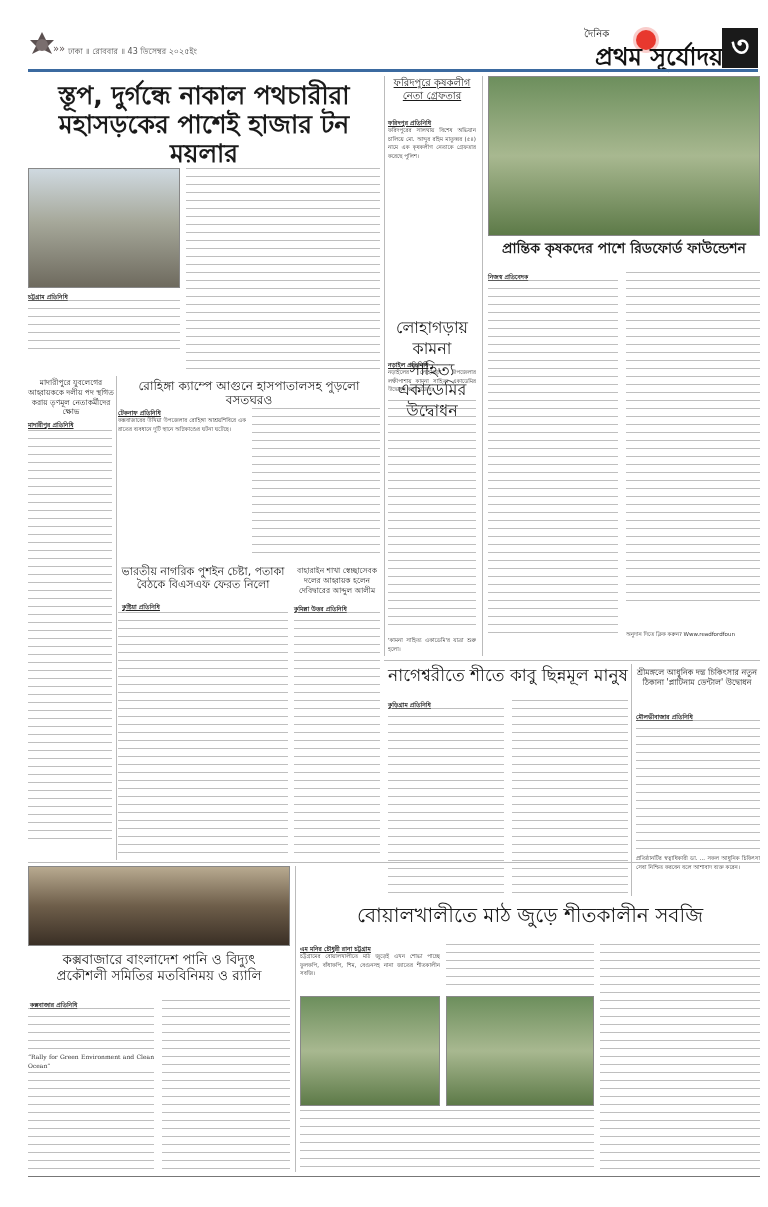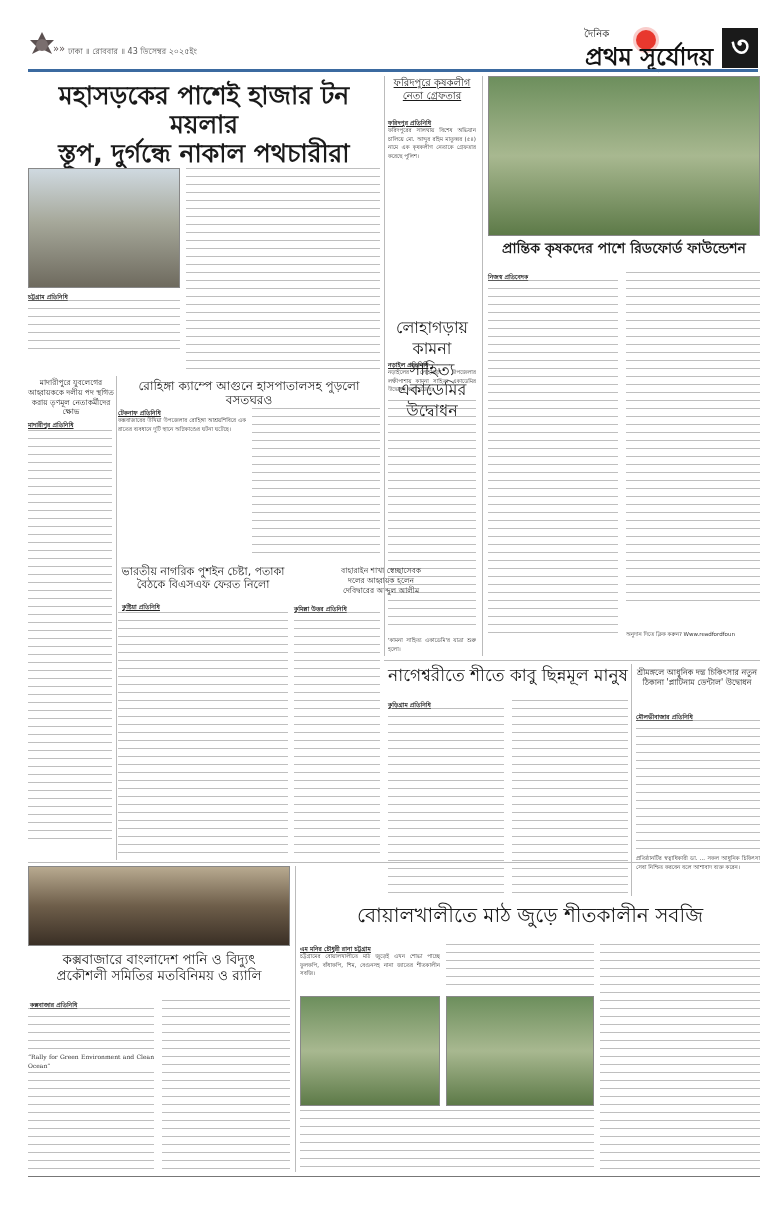--- a/index.html
+++ b/index.html
@@ -3,21 +3,21 @@
 <meta charset="utf-8">
 <style>
   * { box-sizing: border-box; margin: 0; padding: 0; }
   body { width: 768px; height: 1207px; background: #ffffff; font-family: "DejaVu Sans", sans-serif; color: #222; overflow: hidden; position: relative; }
   .abs { position: absolute; }
   .masthead-rule { position: absolute; left: 28px; top: 69px; width: 730px; height: 3px; background: #3b6aa0; }
   .emblem { left: 28px; top: 30px; width: 40px; height: 36px; }
   .dateline { left: 68px; top: 45px; font-size: 8px; color: #555; white-space: nowrap; }
   .logo { left: 580px; top: 24px; width: 140px; height: 44px; }
   .logo-small { position: absolute; left: 4px; top: 2px; font-size: 10px; color: #111; }
-  .logo-main { position: absolute; left: 5px; top: 14px; font-size: 24px; font-weight: bold; color: #111; white-space: nowrap; font-family: "DejaVu Serif", serif; }
+  .logo-main { position: absolute; left: 15px; top: 14px; font-size: 24px; font-weight: bold; color: #111; white-space: nowrap; font-family: "DejaVu Serif", serif; }
   .sun { position: absolute; left: 56px; top: 6px; width: 20px; height: 20px; border-radius: 50%; background: #e8382e; box-shadow: 0 0 0 3px rgba(232,56,46,0.25); }
   .pagenum { left: 722px; top: 28px; width: 36px; height: 40px; background: #1a1a1a; color: #fff; font-size: 28px; font-weight: bold; display: flex; align-items: center; justify-content: center; }
   .headline { font-family: "DejaVu Sans", sans-serif; font-weight: bold; color: #1a1a1a; line-height: 1.15; text-align: center; }
   .subhead { font-family: "DejaVu Sans", sans-serif; color: #1a1a1a; line-height: 1.3; text-align: center; }
   .byline { font-size: 6px; font-weight: bold; text-decoration: underline; color: #222; }
   .body-text { font-size: 5.5px; line-height: 1.55; color: #333; text-align: justify; overflow: hidden; }
   .photo-indoor { background: linear-gradient(180deg, #b8aa90 0%, #6e5e4a 50%, #3a2f25 100%); border: 1px solid #888; }
   .photo-field { background: linear-gradient(180deg, #6d8f5d 0%, #a8b890 50%, #5d7a48 100%); border: 1px solid #888; }
   .photo-road { background: linear-gradient(180deg, #cfd9e0 0%, #a6a89a 45%, #6e6a5e 100%); border: 1px solid #888; }
   .col-rule { position: absolute; width: 1px; background: #bbb; }
@@ -37,22 +37,22 @@
 <div class="abs dateline">ঢাকা ॥ রোববার ॥ 43 ডিসেম্বর ২০২৫ইং</div>
 <div class="abs logo">
   <span class="logo-small">দৈনিক</span>
   <span class="sun"></span>
   <span class="logo-main">প্রথম সূর্যোদয়</span>
 </div>
 <div class="abs pagenum">৩</div>
 <div class="masthead-rule"></div>
 
 <div class="abs headline" style="left:28px; top:82px; width:352px; font-size:25px;">
+  <div>স্তূপ, দুর্গন্ধে নাকাল পথচারীরা</div>
   <div>মহাসড়কের পাশেই হাজার টন ময়লার</div>
-  <div>স্তূপ, দুর্গন্ধে নাকাল পথচারীরা</div>
 </div>
 <div class="abs photo-road" style="left:28px; top:168px; width:152px; height:120px;"></div>
 <div class="abs lines" style="left:186px; top:168px; width:194px; height:208px;"></div>
 <div class="abs byline" style="left:28px; top:292px;">চট্টগ্রাম প্রতিনিধি</div>
 <div class="abs lines" style="left:28px; top:300px; width:152px; height:50px;"></div>
 
 <div class="abs subhead" style="left:388px; top:76px; width:88px; font-size:10px;text-decoration:underline;">ফরিদপুরে কৃষকলীগ নেতা গ্রেফতার</div>
 <div class="abs byline" style="left:388px; top:118px;">ফরিদপুর প্রতিনিধি</div>
 <div class="abs body-text" style="left:388px; top:126px; width:88px; height:182px;">ফরিদপুরের সালথায় বিশেষ অভিযান চালিয়ে মো. আব্দুর রহিম মাতুব্বর (৫৪) নামে এক কৃষকলীগ নেতাকে গ্রেফতার করেছে পুলিশ।</div>
 
@@ -78,21 +78,21 @@
 <div class="abs lines" style="left:388px; top:400px; width:88px; height:232px;"></div>
 <div class="abs body-text" style="left:388px; top:636px; width:88px; height:20px;">'কামনা সাহিত্য একাডেমি'র যাত্রা শুরু হলো।</div>
 
 <div class="abs headline" style="left:118px; top:566px; width:170px; font-size:11px; font-weight:normal;">
   <div>ভারতীয় নাগরিক পুশইন চেষ্টা, পতাকা</div>
   <div>বৈঠকে বিএসএফ ফেরত নিলো</div>
 </div>
 <div class="abs byline" style="left:122px; top:602px;">কুষ্টিয়া প্রতিনিধি</div>
 <div class="abs lines" style="left:118px; top:612px; width:170px; height:248px;"></div>
 
-<div class="abs subhead" style="left:294px; top:566px; width:86px; font-size:7.5px;margin-left:44px;">বাহারাইন শাখা স্বেচ্ছাসেবক দলের আহ্বায়ক হলেন দেবিদ্বারের আব্দুল আলীম</div>
+<div class="abs subhead" style="left:294px; top:566px; width:86px; font-size:7.5px;">বাহারাইন শাখা স্বেচ্ছাসেবক দলের আহ্বায়ক হলেন দেবিদ্বারের আব্দুল আলীম</div>
 <div class="abs byline" style="left:294px; top:604px;">কুমিল্লা উত্তর প্রতিনিধি</div>
 <div class="abs lines" style="left:294px; top:612px; width:86px; height:248px;"></div>
 
 <div class="abs headline" style="left:388px; top:666px; width:240px; font-size:17px; font-weight:normal;">নাগেশ্বরীতে শীতে কাবু ছিন্নমূল মানুষ</div>
 <div class="abs byline" style="left:388px; top:700px;">কুড়িগ্রাম প্রতিনিধি</div>
 <div class="abs lines" style="left:388px; top:708px; width:116px; height:186px;"></div>
 <div class="abs lines" style="left:512px; top:700px; width:116px; height:194px;"></div>
 
 <div class="abs subhead" style="left:634px; top:668px; width:126px; font-size:8px;">শ্রীমঙ্গলে আধুনিক দন্ত চিকিৎসার নতুন ঠিকানা 'প্লাটিনাম ডেন্টাল' উদ্বোধন</div>
 <div class="abs byline" style="left:636px; top:712px;">মৌলভীবাজার প্রতিনিধি</div>

